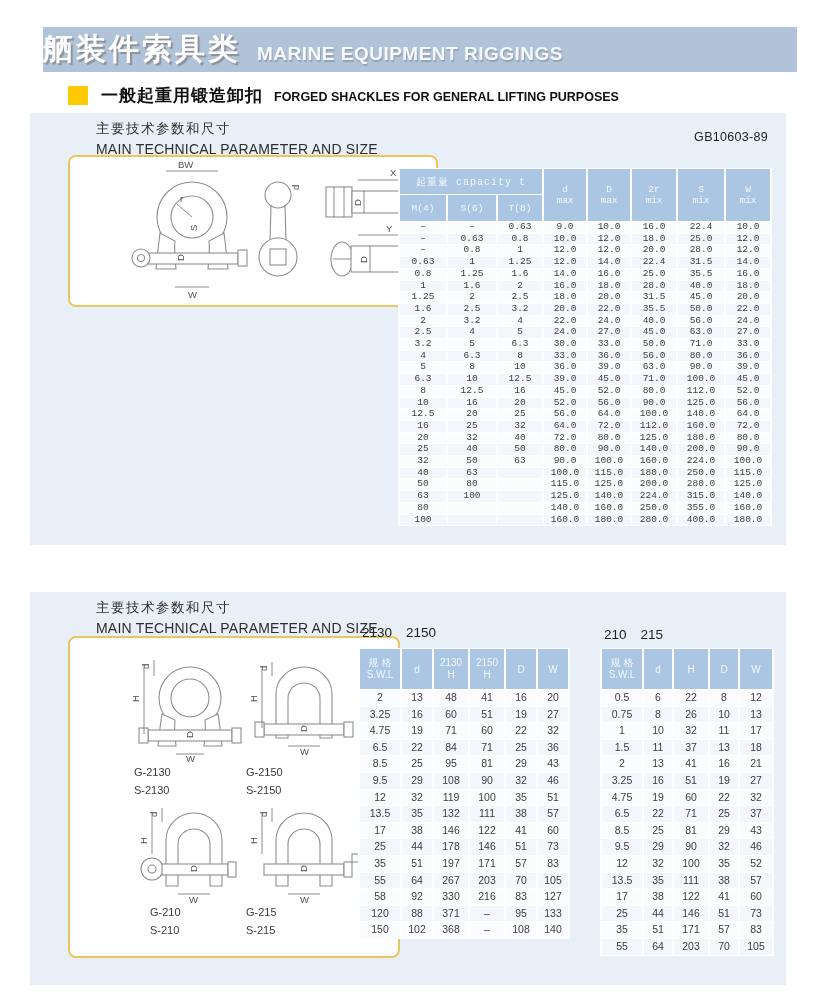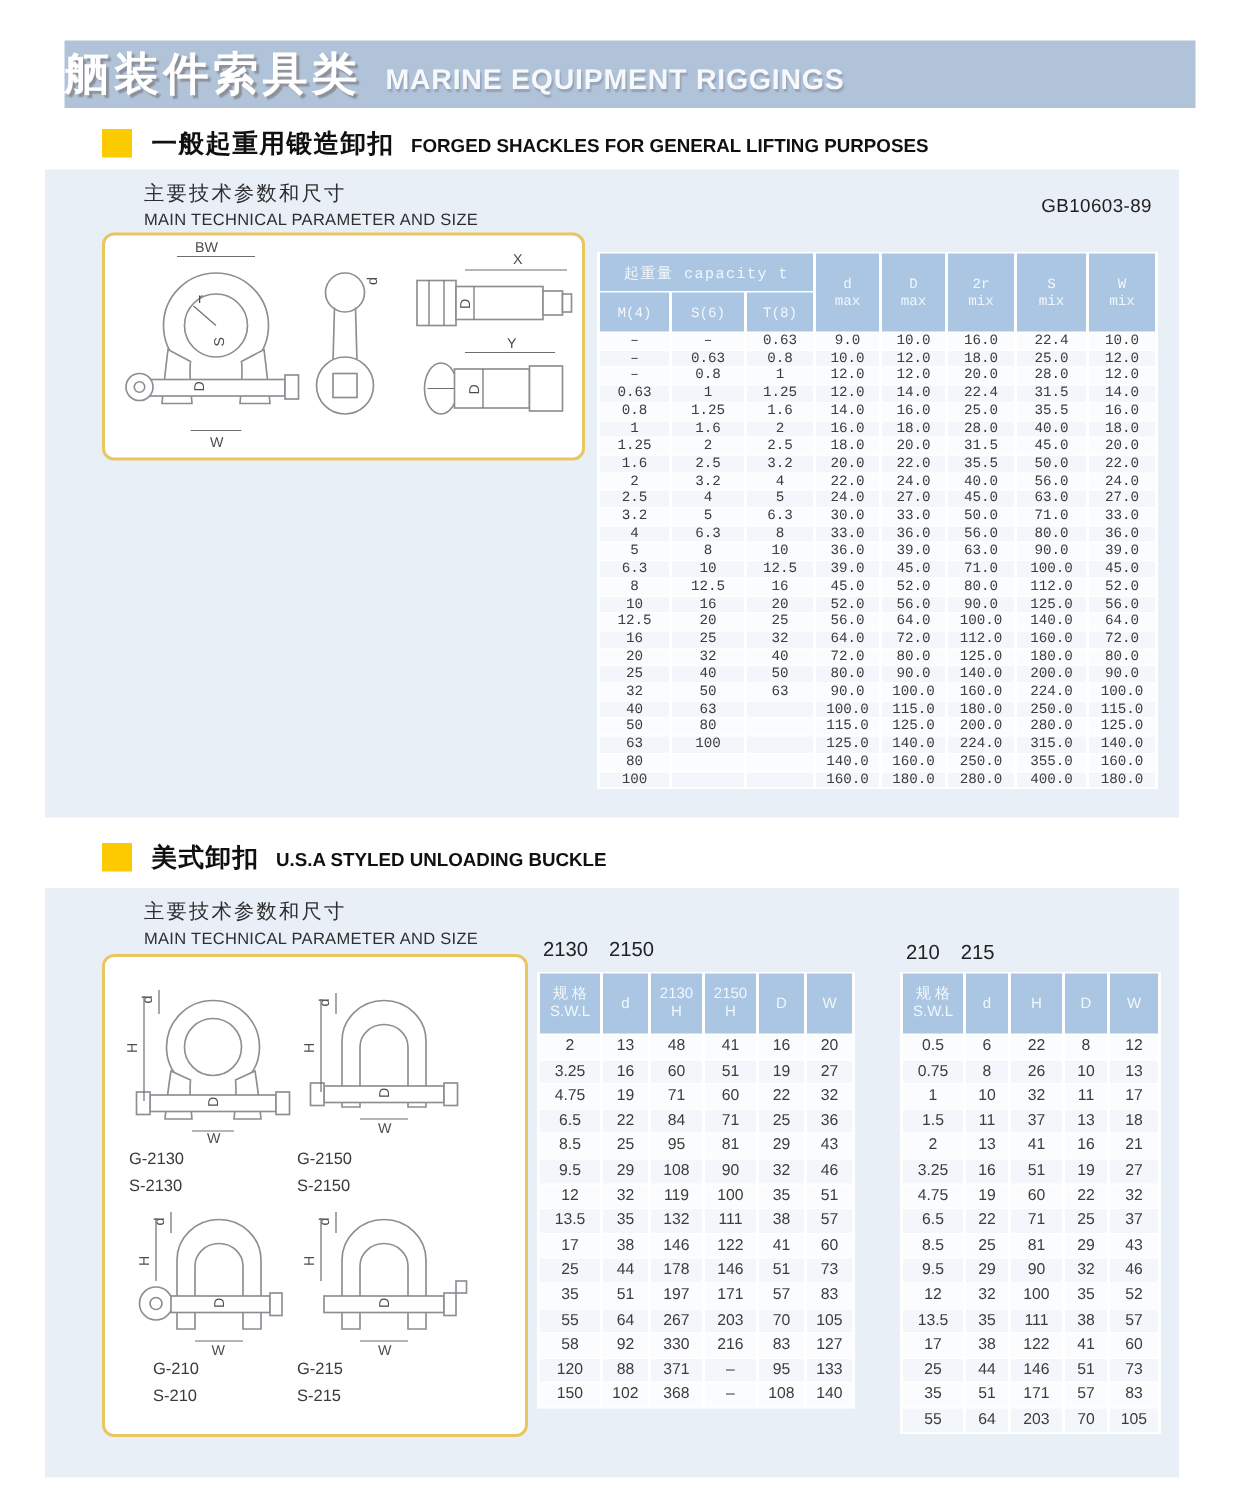--- a/index.html
+++ b/index.html
@@ -22,23 +22,23 @@
   .sec-zh{font-size:17px;font-weight:bold;color:#101010;letter-spacing:1px;}
   .sec-en{font-size:12.5px;font-weight:bold;color:#101010;margin-left:11px;margin-top:2px;}
 
   
   .panel{position:absolute;left:30px;width:756px;background:#e9eff7;}
   #panel1{top:113px;height:432px;}
   #panel2{top:592px;height:393px;}
 
   .param{position:absolute;left:38px;top:7px;margin-left:28px;}
   .param-zh{font-size:13.5px;color:#2e2e2e;letter-spacing:1.5px;}
-  .param-en{font-size:11px;color:#2e2e2e;margin-top:3px;letter-spacing:0.2px;}
-
-  .diagram-box{position:absolute;background:#fff;border:2px solid #e9c65f;border-radius:8px;}
+  .param-en{font-size:14px;color:#2e2e2e;margin-top:3px;letter-spacing:0.2px;}
+
+  .diagram-box{position:absolute;background:#fff;border:2px solid #e9c65f;border-radius:8px;padding-left:48px;}
   #diagram1{left:38px;top:42px;width:318px;height:148px;}
   #diagram2{left:38px;top:44px;width:280px;height:318px;}
   .diagram-box svg{display:block;}
   .dwg{stroke:#8a8f94;fill:#fff;stroke-width:1.1;}
   .dim{stroke:#6a6f74;stroke-width:0.8;fill:none;}
   .lbl{font-size:9.5px;fill:#4a4e52;stroke:none;font-family:"Liberation Sans",sans-serif;}
   .cap{font-size:11px;fill:#3a3a3a;stroke:none;font-family:"Liberation Sans",sans-serif;}
 
   #gb-standard{position:absolute;right:18px;top:17px;font-size:12.5px;color:#1e1e1e;letter-spacing:0.3px;}
 
@@ -441,25 +441,20 @@
               <td>180.0</td>
               <td>280.0</td>
               <td>400.0</td>
               <td>180.0</td>
             </tr>
           </tbody>
       </table>
     </div>
   </div>
 
-  <div class="sec-head" id="sec2-head">
-    <span class="bullet"></span>
-    <span class="sec-zh">美式卸扣</span>
-    <span class="sec-en">U.S.A STYLED UNLOADING BUCKLE</span>
-  </div>
 
   <div class="panel" id="panel2">
     <div class="param">
       <div class="param-zh">主要技术参数和尺寸</div>
       <div class="param-en">MAIN TECHNICAL PARAMETER AND SIZE</div>
     </div>
 
     <div class="diagram-box" id="diagram2">
       <svg width="276" height="314" viewBox="0 0 276 314">
 

